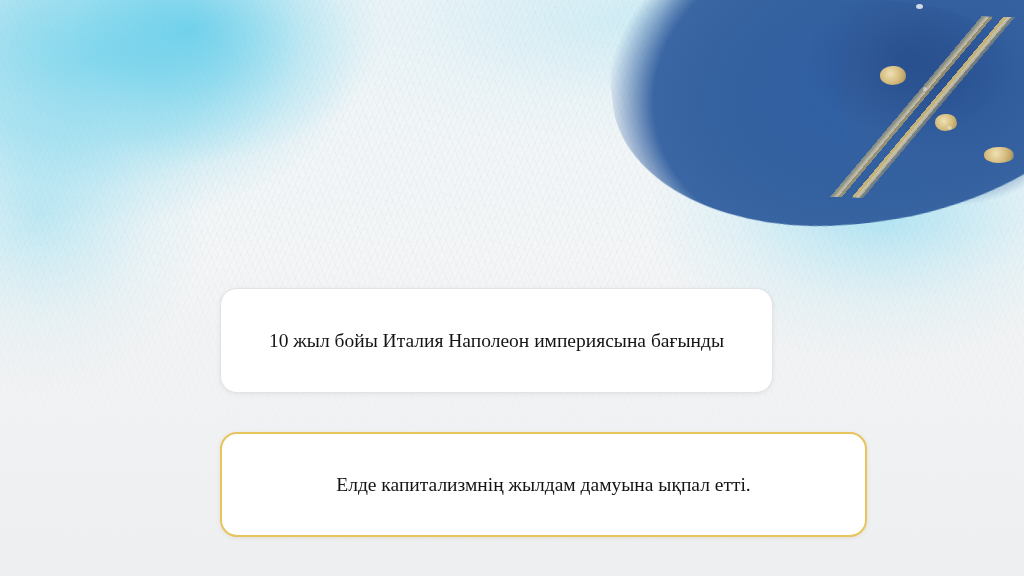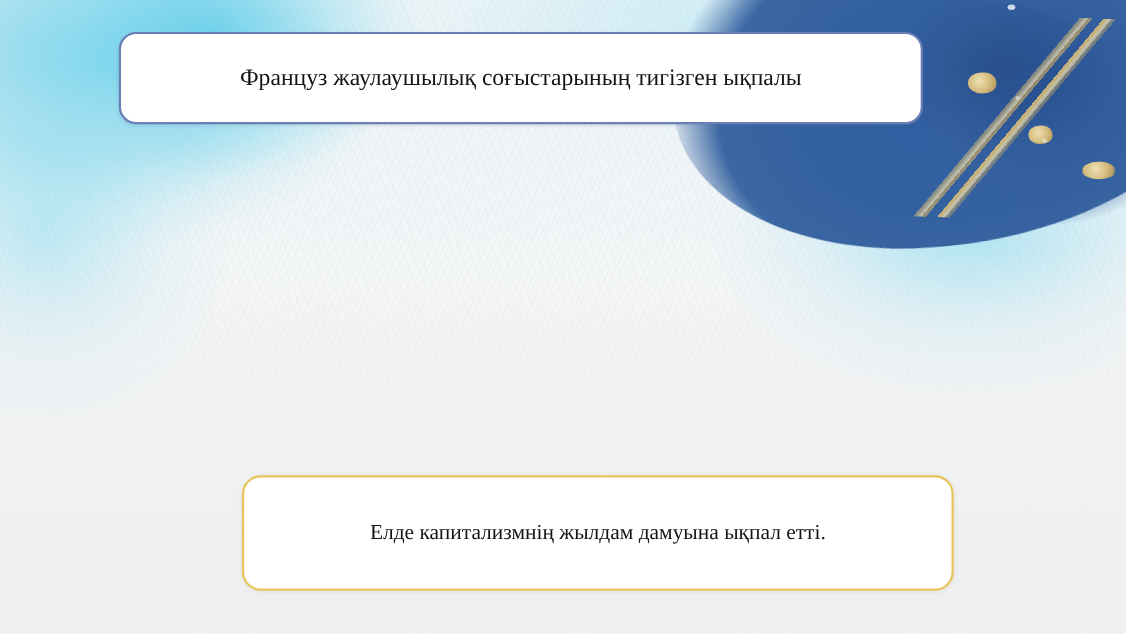--- a/index.html
+++ b/index.html
@@ -221,26 +221,26 @@
   <div class="blob-deep-edge"></div>
   <div class="gold-ribbon"></div>
   <div class="gold-speck-a"></div>
   <div class="gold-speck-b"></div>
   <div class="gold-speck-c"></div>
   <div class="fleck-a"></div>
   <div class="fleck-b"></div>
   <div class="fleck-c"></div>
   <div class="bg-layer bottom-fade"></div>
 
-  <div class="box" id="title-box">
-    <div class="box-text">Француз жаулаушылық соғыстарының тигізген ықпалы</div>
-  </div>
 
   <div id="country-banner">
     <div class="banner-text">Италия</div>
   </div>
 
+  <div class="box" id="fact-box-1">
+    <div class="box-text">10 жыл бойы Италия Наполеон империясына бағынды</div>
+  </div>
 
   <div class="box" id="fact-box-2">
     <div class="box-text">Елде капитализмнің жылдам дамуына ықпал етті.</div>
   </div>
 
 </div>
 
 </body></html>

